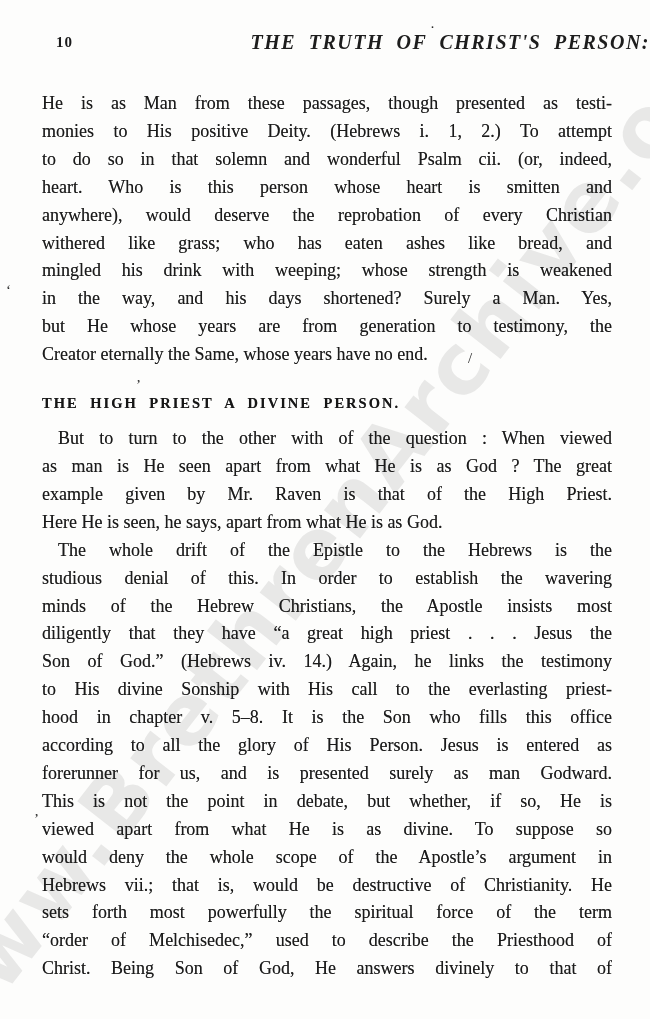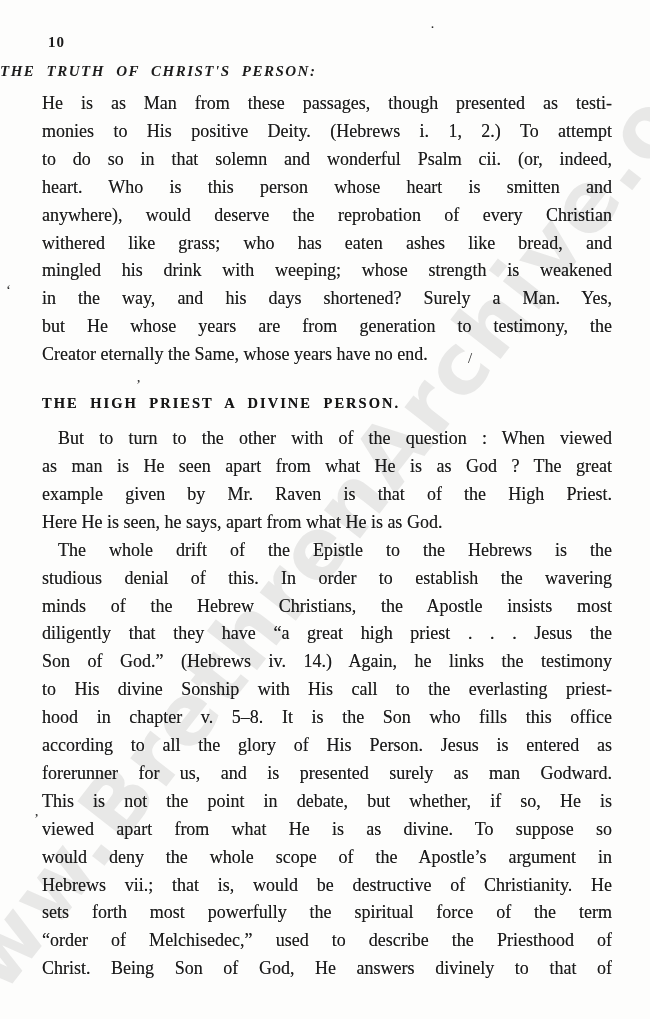--- a/index.html
+++ b/index.html
@@ -20,31 +20,30 @@
     font-family:"DejaVu Sans","Liberation Sans",sans-serif;
     font-weight:bold;
     font-size:84px;
     letter-spacing:3px;
     color:rgba(45,45,45,0.10);
     user-select:none;
     pointer-events:none;
   }
   
   .pagenum {
-    position:absolute; left:48px; top:34px;
+    position:absolute; left:56px; top:34px;
     font-size:15px; font-weight:bold; color:#1b1b1b;
     letter-spacing:1px;
   }
   .runtitle {
     position:absolute; left:0; right:0; top:31px;
-    text-align:left;
+    text-align:right;
     font-style:italic; font-weight:bold;
-    font-size:15px; letter-spacing:1.5px; word-spacing:6px;
+    font-size:20px; letter-spacing:1.5px; word-spacing:6px;
     color:#1d1d1d;
-    margin-top:32px;
   }
   
   .bodytext {
     position:absolute; left:42px; top:90px; width:570px;
     font-size:18px; line-height:27.9px;
     color:#1b1b1b;
     text-shadow:0 0 0.5px rgba(20,20,20,0.55);
   }
   .line { text-align:justify; text-align-last:justify; }
   .line.end { text-align-last:left; }

